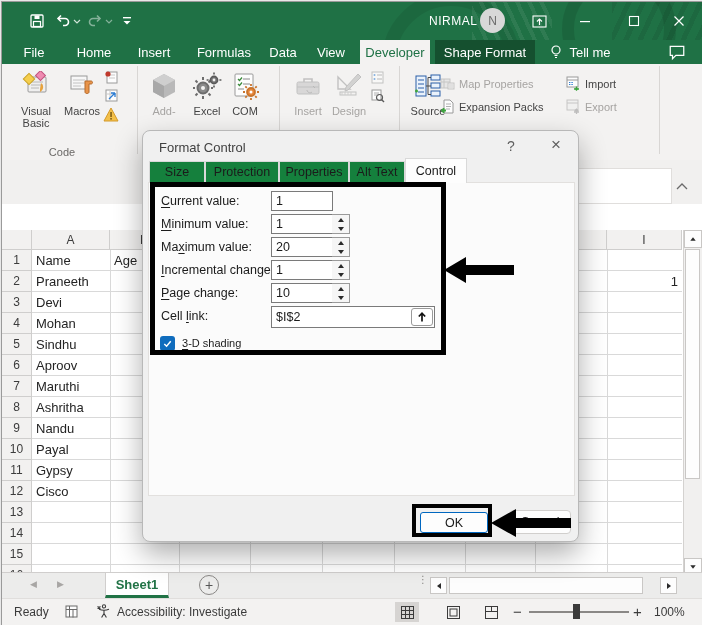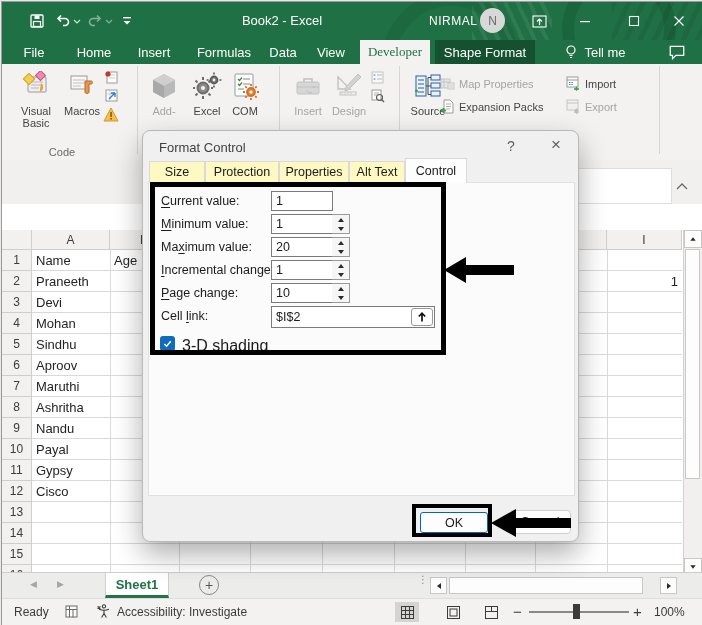--- a/index.html
+++ b/index.html
@@ -42,21 +42,21 @@
   
   .tabbar{left:0;top:570px;width:700px;height:26px;background:#ececeb;border-top:1px solid #d0cecd;font-size:12px;}
   .sheettab{left:103px;top:0;width:64px;height:25px;background:#fff;border-left:1px solid #d0cecd;border-right:1px solid #d0cecd;border-bottom:3px solid #217346;box-sizing:border-box;display:flex;align-items:center;justify-content:center;color:#217346;font-weight:bold;font-size:13px;cursor:pointer;}
   .addsheet{left:197px;top:2px;width:20px;height:20px;border:1px solid #8a8886;border-radius:50%;display:flex;align-items:center;justify-content:center;color:#555;font-size:14px;cursor:pointer;box-sizing:border-box;}
   
   .statusbar{left:0;top:596px;width:700px;height:27px;background:#f3f2f1;border-top:1px solid #e0dedc;font-size:12px;color:#3b3b3b;}
   .viewbtn{top:3px;width:24px;height:20px;display:flex;align-items:center;justify-content:center;cursor:pointer;}
   .viewbtn.sel{background:#d6d4d2;}
   
   .dialog{left:140px;top:128px;width:437px;height:412px;background:#f0f0f0;border:1px solid #b8b8b8;border-radius:8px;box-shadow:0 12px 28px rgba(0,0,0,.32);z-index:10;box-sizing:border-box;}
-  .dtab{position:absolute;height:22px;box-sizing:border-box;border:1px solid #d9d9d9;display:flex;align-items:center;justify-content:center;font-size:12.5px;color:#1b1b1b;background:#fef9c3;cursor:pointer;}
+  .dtab{position:absolute;height:22px;box-sizing:border-box;border:1px solid #d9d9d9;display:flex;align-items:center;justify-content:center;font-size:12.5px;color:#1b1b1b;background:#15803d;cursor:pointer;}
   .dtab.active{background:#fdfdfd;border-bottom:none;z-index:3;}
   .dpage{position:absolute;left:5px;top:51px;width:427px;height:314px;background:#fbfbfb;border:1px solid #e2e0de;box-sizing:border-box;}
   .dlabel{position:absolute;left:18px;font-size:12.5px;color:#1b1b1b;white-space:nowrap;}
   .dinput{position:absolute;left:128px;height:20px;border:1px solid #7a7a7a;background:#fff;font-size:12.5px;color:#1b1b1b;padding:0 4px;box-sizing:border-box;font-family:"Liberation Sans",sans-serif;}
   .spin{position:absolute;left:189px;width:18px;height:20px;border:1px solid #9a9a9a;border-left:none;background:#f6f6f6;box-sizing:border-box;display:flex;flex-direction:column;cursor:pointer;}
   .spin div{flex:1;display:flex;align-items:center;justify-content:center;}
   .tri-up{width:0;height:0;border-left:3.5px solid transparent;border-right:3.5px solid transparent;border-bottom:4.5px solid #2a2a2a;}
   .tri-dn{width:0;height:0;border-left:3.5px solid transparent;border-right:3.5px solid transparent;border-top:4.5px solid #2a2a2a;}
   .annot{border:5px solid #000;position:absolute;z-index:14;pointer-events:none;}
   .okbtn{position:absolute;left:277px;top:381px;width:68px;height:21px;background:#fdfdfd;border:1.5px solid #0067c0;border-radius:3px;display:flex;align-items:center;justify-content:center;font-size:12.5px;color:#1b1b1b;box-sizing:border-box;cursor:pointer;}
@@ -104,21 +104,20 @@
           <path d="M1 3 L4 6 L7 3" fill="none" stroke="#fff" stroke-width="1.2"></path>
         </svg>
     </div>
     <div class="abs qat-btn" style="left:116px;">
       <svg width="10" height="10" viewBox="0 0 10 10">
           <rect x="1" y="1" width="8" height="1.4" fill="#fff"></rect>
           <path d="M1.5 5 L5 8.5 L8.5 5 Z" fill="#fff"></path>
         </svg>
     </div>
 
-    <div class="abs win-title" style="left:140px;width:280px;">Book2 - Excel</div>
     <div class="abs user-name" style="left:427px;">NIRMAL</div>
     <div class="abs avatar" style="left:478px;">N</div>
 
     <div class="abs winctl" style="left:526px;">
       <svg width="17" height="17" viewBox="0 0 17 17" fill="none" stroke="#fff" stroke-width="1.1">
           <rect x="2" y="3" width="13" height="11"></rect>
           <path d="M8.5 12 V6.5 M6 8.5 L8.5 6 L11 8.5"></path>
         </svg>
     </div>
     <div class="abs winctl" style="left:572px;">
@@ -155,27 +154,27 @@
       </div>
       <div class="rtab abs" style="left: 188px; width: 68px;">
         <span>Formulas</span>
       </div>
       <div class="rtab abs" style="left: 260px; width: 42px;">
         <span>Data</span>
       </div>
       <div class="rtab abs" style="left: 306px; width: 46px;">
         <span>View</span>
       </div>
-      <div class="rtab abs active" style="left: 358px; width: 70px; font-family: Liberation Serif, serif;">
+      <div class="rtab abs active" style="left: 358px; width: 70px;">
         <span>Developer</span>
       </div>
       <div class="rtab abs contextual" style="left: 433px; width: 100px;">
         <span>Shape Format</span>
       </div>
-      <div class="rtab abs" style="left: 548px; width: 90px;">
+      <div class="rtab abs" style="left: 533px; width: 90px;">
         <svg width="14" height="16" viewBox="0 0 14 16" style="margin-right: 6px;">
           <circle cx="7" cy="6" r="4" fill="none" stroke="#fff" stroke-width="1.2"></circle>
           <path d="M5.5 11.5 h3 M6 13.5 h2" stroke="#fff" stroke-width="1.2"></path>
         </svg>
         <span>Tell me</span>
       </div>
     </div>
 
   <div class="abs ribbon">
 
@@ -578,21 +577,21 @@
             <path d="M6 10.5 V2.5 M2.8 5.5 L6 2.2 L9.2 5.5" fill="none" stroke="#111" stroke-width="1.7"></path>
           </svg>
         </div>
       </div>
 
     <div class="abs" style="left:17px;top:205px;width:15px;height:15px;background:#0f6cbd;border-radius:3px;display:flex;align-items:center;justify-content:center;cursor:pointer;">
       <svg width="11" height="11" viewBox="0 0 12 12">
           <path d="M2.5 6.5 L5 9 L9.5 3.5" fill="none" stroke="#fff" stroke-width="1.6"></path>
         </svg>
     </div>
-    <div class="abs" style="left:39px;top:206px;font-size:16px;color:#1b1b1b;" id="cbLabel"><u>3</u>-D shading</div>
+    <div class="abs" style="left:39px;top:206px;font-size:11px;color:#1b1b1b;" id="cbLabel"><u>3</u>-D shading</div>
 
     <div class="annot" style="left:7px;top:51px;width:296px;height:173px;box-sizing:border-box;"></div>
 
     <div class="cancelbtn">
         <span>Cancel</span>
       </div>
     <div class="okbtn">
         <span>OK</span>
       </div>
     <div class="annot" style="left:269px;top:373px;width:80px;height:33px;border-width:4px;box-sizing:border-box;"></div>

